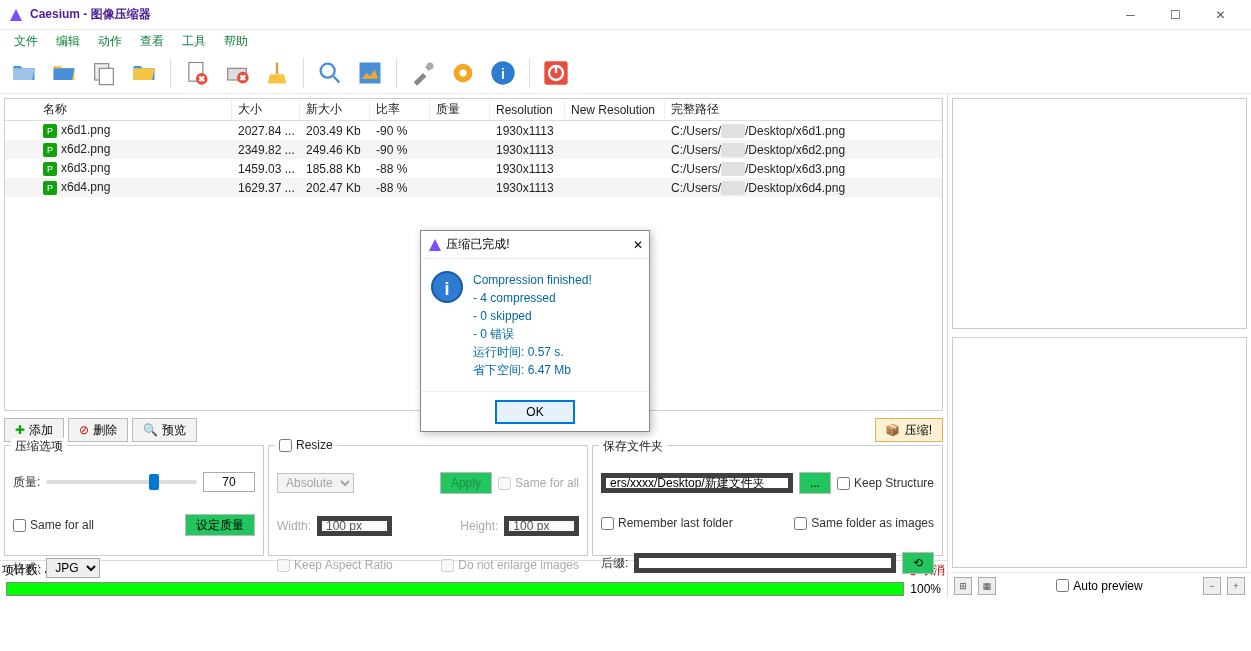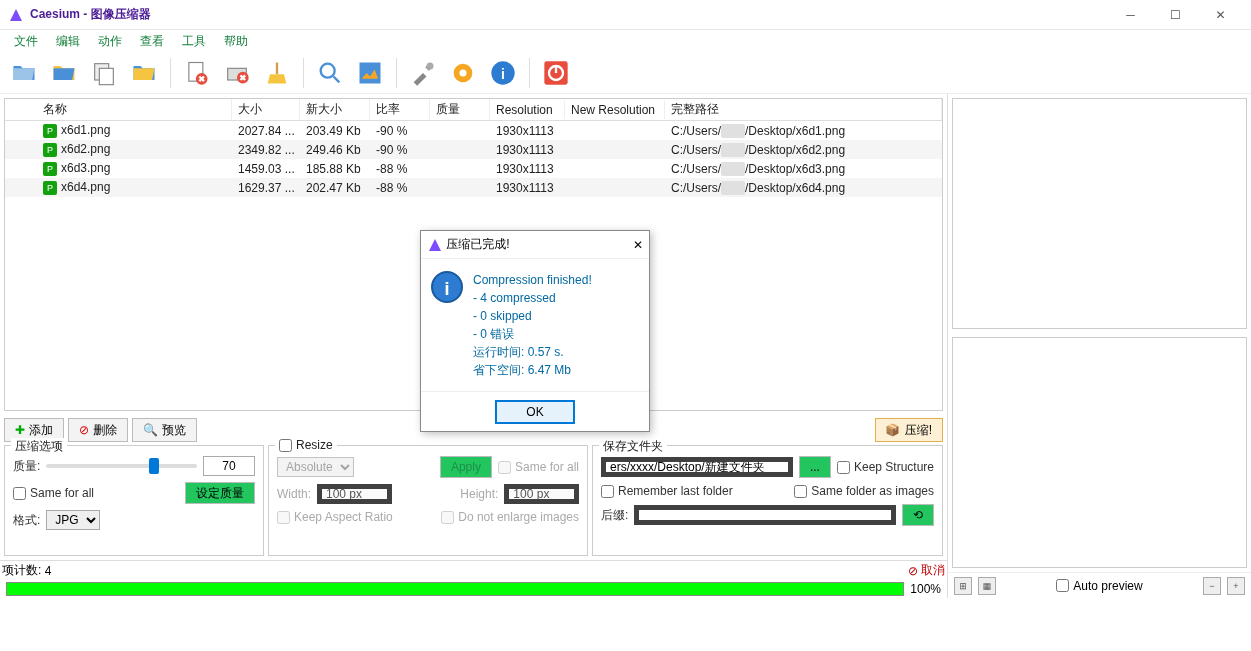--- a/index.html
+++ b/index.html
@@ -34,21 +34,21 @@
 .action-row { display: flex; padding: 3px 4px; gap: 4px; align-items: center; }
 .action-btn { height: 24px; padding: 2px 10px; border: 1px solid #bbb; background: #f3f3f3; display: flex; align-items: center; gap: 4px; }
 .action-btn.compress { margin-left: auto; background: #fdf0d5; border-color: #e0b050; }
 
 .panels { display: flex; padding: 0 4px 4px; gap: 4px; height: 115px; justify-content: flex-end; }
 .panel { border: 1px solid #ccc; padding: 4px 8px; position: relative; }
 .panel .panel-title { position: absolute; top: -8px; left: 6px; background: #fff; padding: 0 4px; color: #222; }
 .p-compress { width: 260px; }
 .p-resize { width: 320px; }
 .p-save { flex: 1; }
-.row { display: flex; align-items: center; gap: 6px; margin: 6px 0; font-family: "Courier New", monospace; font-size: 12px; color: #333; }
+.row { display: flex; align-items: center; gap: 6px; margin: 22px 0; font-family: "Courier New", monospace; font-size: 12px; color: #333; }
 .row.disabled { color: #aaa; }
 .slider { flex: 1; height: 4px; background: #ddd; position: relative; border-radius: 2px; }
 .slider .thumb { position: absolute; top: -6px; width: 10px; height: 16px; background: #0078d7; border-radius: 2px; }
 .num-input { width: 52px; height: 20px; border: 1px solid #aaa; padding: 0 4px; text-align: center; }
 .btn-small { height: 22px; padding: 2px 10px; border: 1px solid #bbb; background: #22c55e; }
 select.combo { height: 20px; border: 1px solid #aaa; padding: 0 4px; }
 input.text { height: 20px; border: 5px solid #404040; padding: 0 4px; flex: 1; }
 .chk { display: flex; align-items: center; gap: 4px; }
 .chk input { width: 13px; height: 13px; }
 

